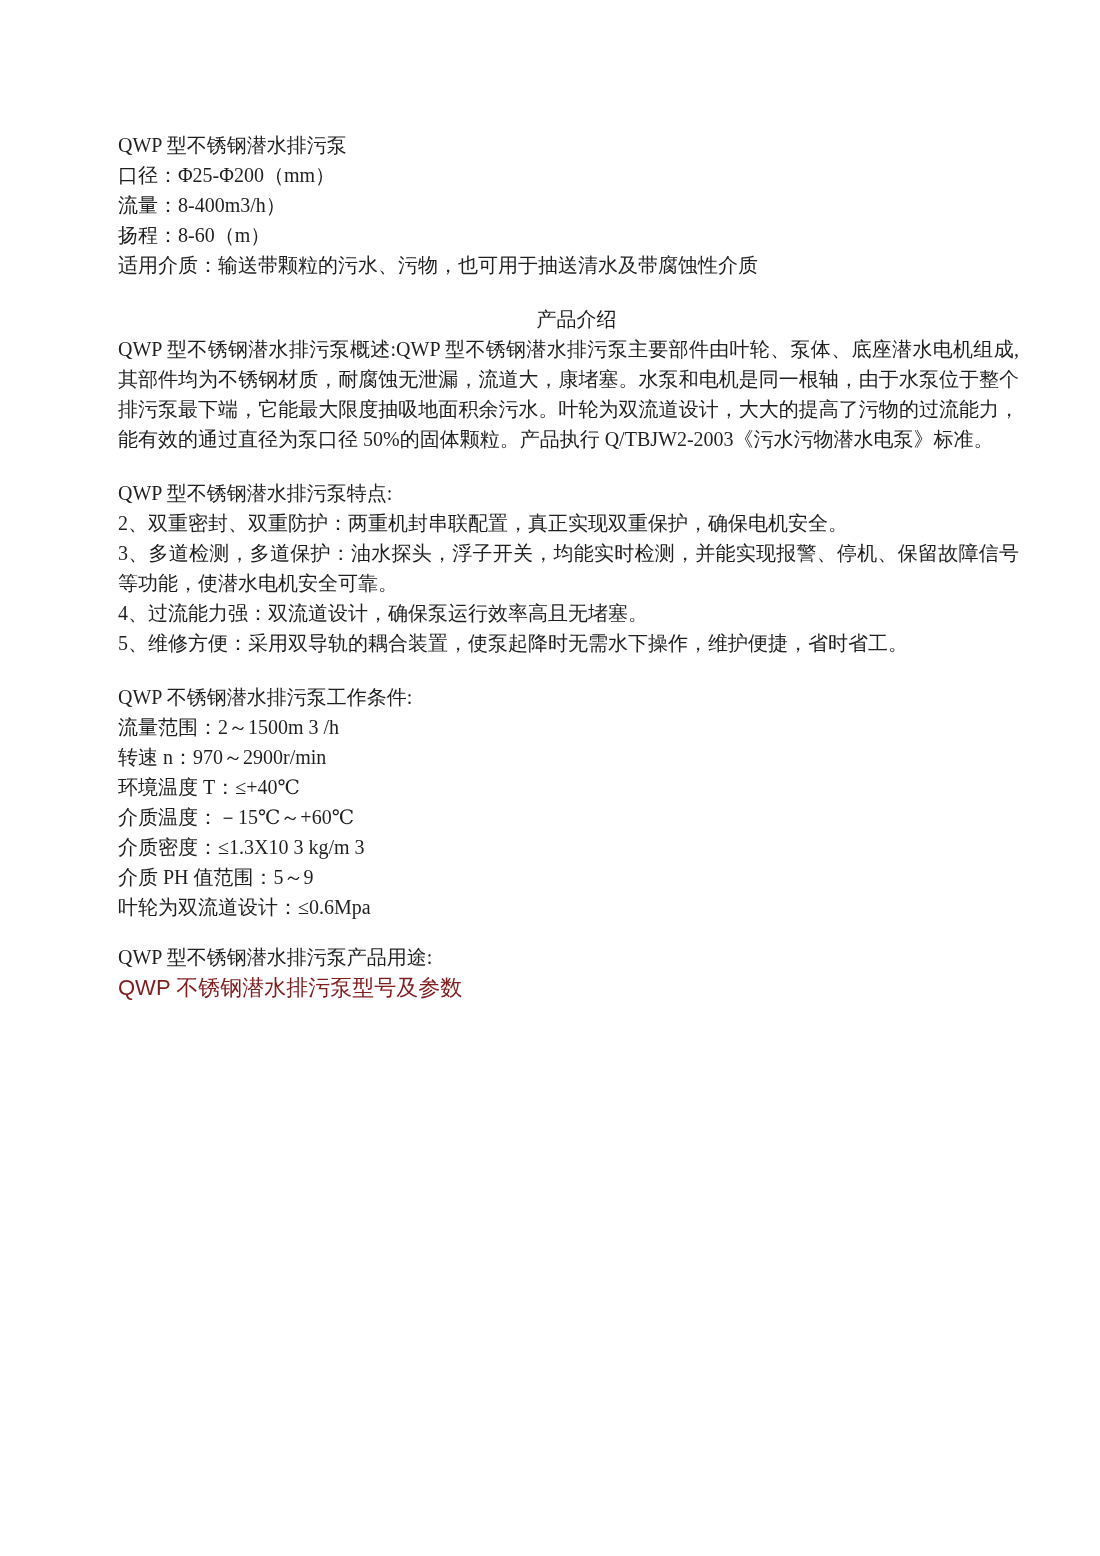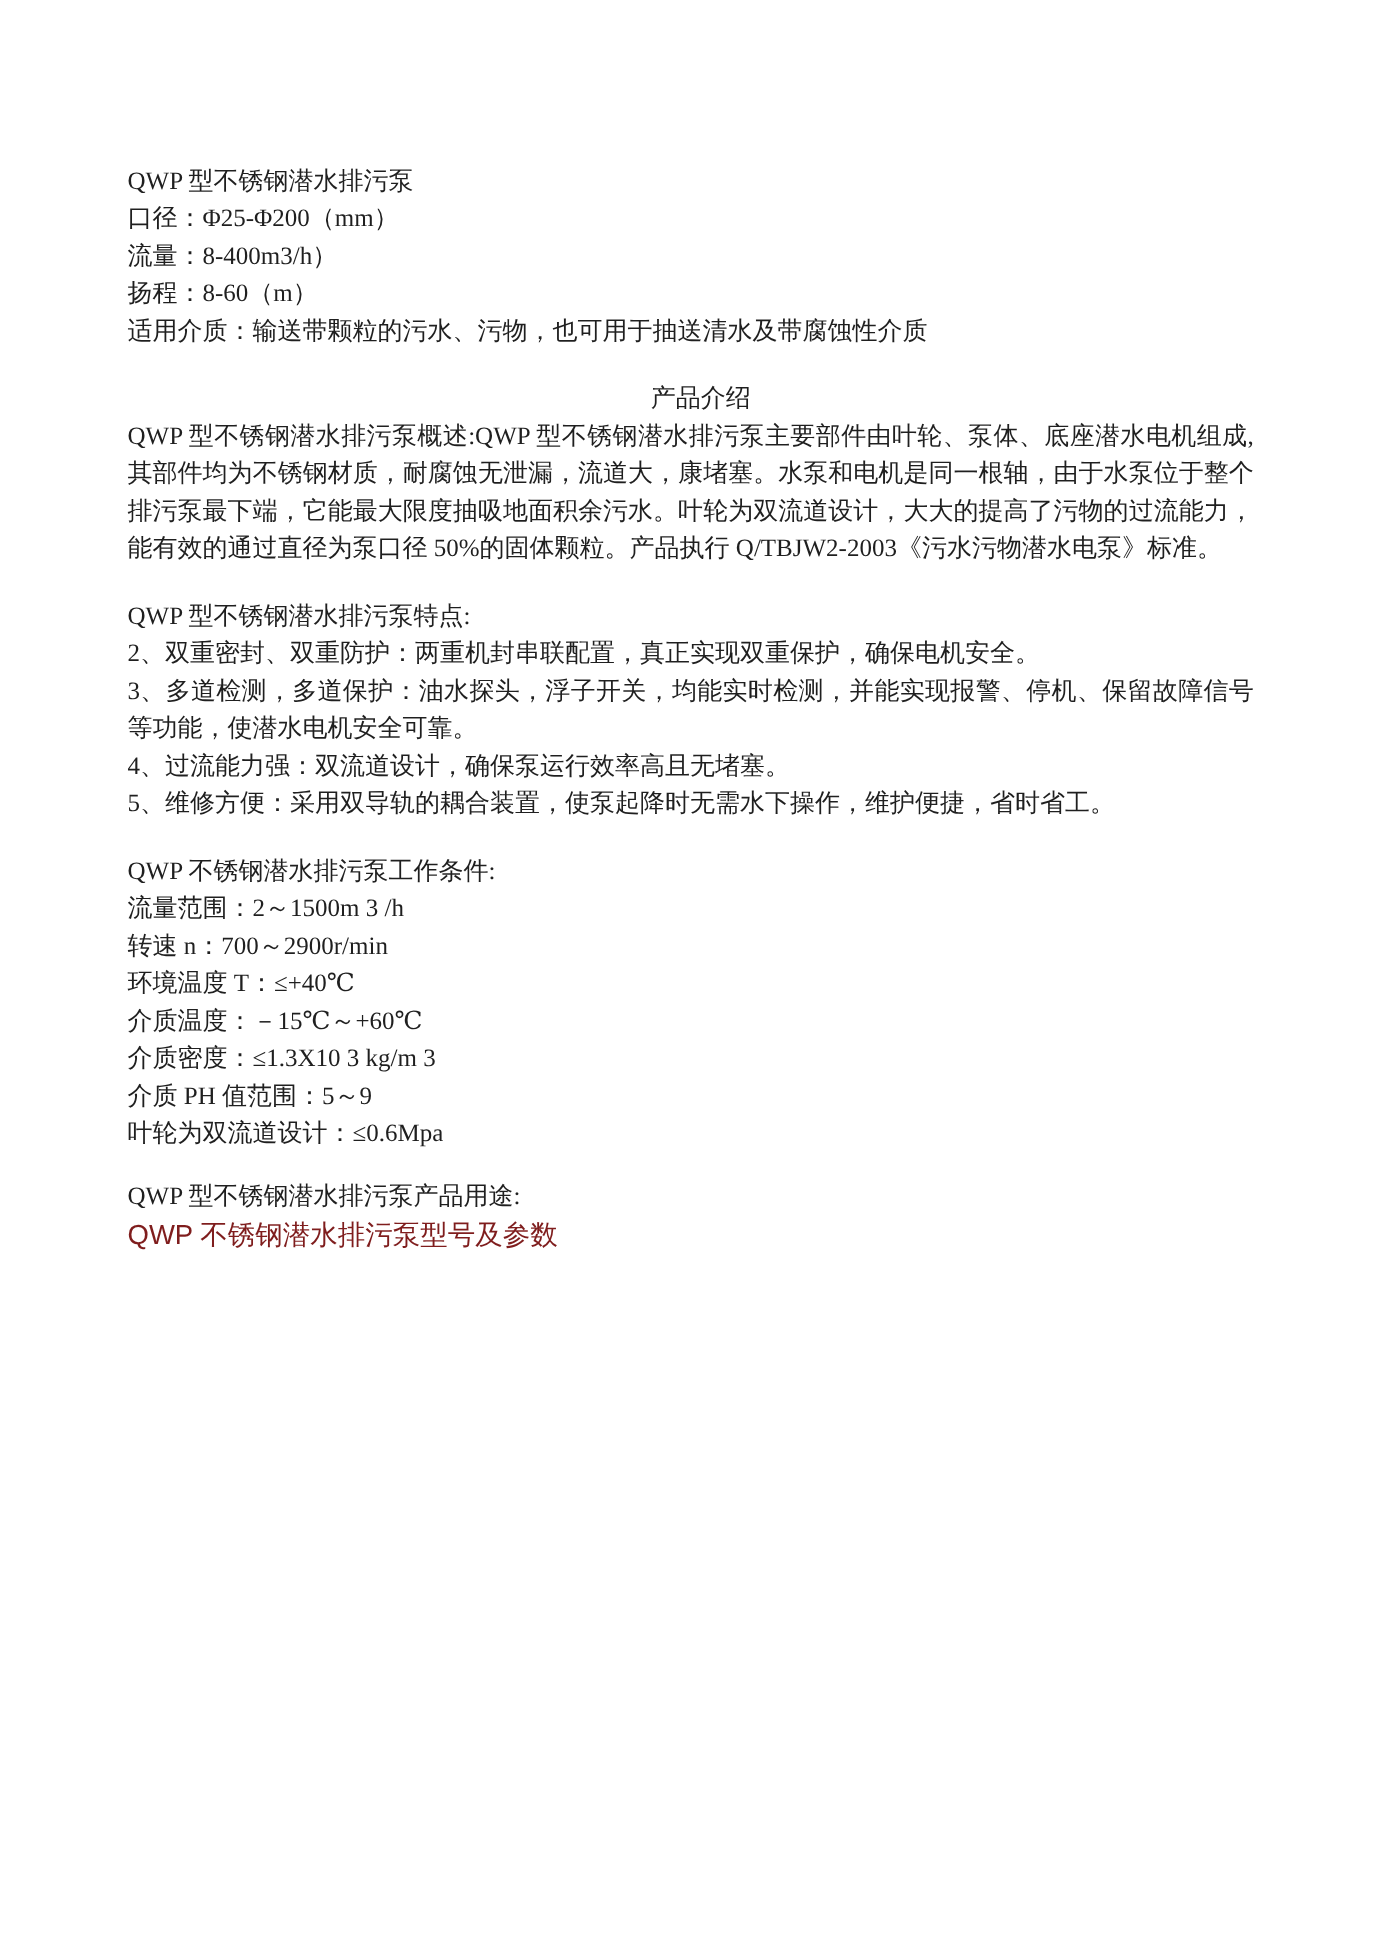--- a/index.html
+++ b/index.html
@@ -8,21 +8,21 @@
     background: #ffffff;
   }
   body {
     width: 1100px;
     height: 1556px;
     position: relative;
     overflow: hidden;
   }
   .doc {
     position: absolute;
-    left: 102px;
+    left: 118px;
     top: 130px;
     width: 901px;
   }
   .line, .para {
     margin: 0;
     font-family: "Liberation Serif", "DejaVu Serif", serif;
     font-size: 20px;
     line-height: 30px;
     color: #1f1f1f;
     white-space: normal;
@@ -68,21 +68,21 @@
     <p class="line">QWP 型不锈钢潜水排污泵特点:</p>
     <p class="para">2、双重密封、双重防护：两重机封串联配置，真正实现双重保护，确保电机安全。</p>
     <p class="para">3、多道检测，多道保护：油水探头，浮子开关，均能实时检测，并能实现报警、停机、保留故障信号等功能，使潜水电机安全可靠。</p>
     <p class="para">4、过流能力强：双流道设计，确保泵运行效率高且无堵塞。</p>
     <p class="para">5、维修方便：采用双导轨的耦合装置，使泵起降时无需水下操作，维护便捷，省时省工。</p>
   </div>
 
   <div class="sec">
     <p class="line">QWP 不锈钢潜水排污泵工作条件:</p>
     <p class="line">流量范围：2～1500m 3 /h</p>
-    <p class="line">转速 n：700～2900r/min</p>
+    <p class="line">转速 n：970～2900r/min</p>
     <p class="line">环境温度 T：≤+40℃</p>
     <p class="line">介质温度：－15℃～+60℃</p>
     <p class="line">介质密度：≤1.3X10 3 kg/m 3</p>
     <p class="line">介质 PH 值范围：5～9</p>
     <p class="line">叶轮为双流道设计：≤0.6Mpa</p>
   </div>
 
   <div class="sec sec-tight">
     <p class="line">QWP 型不锈钢潜水排污泵产品用途:</p>
   </div>

